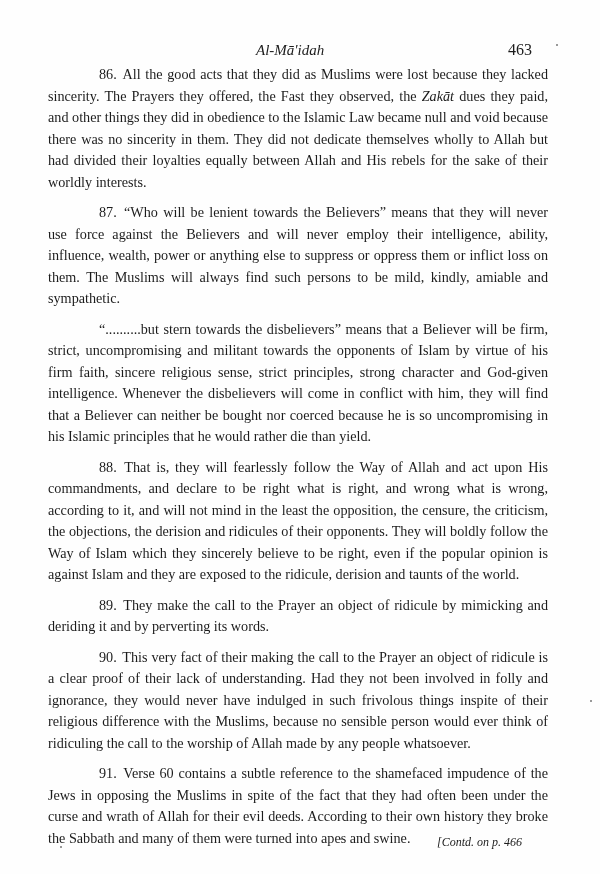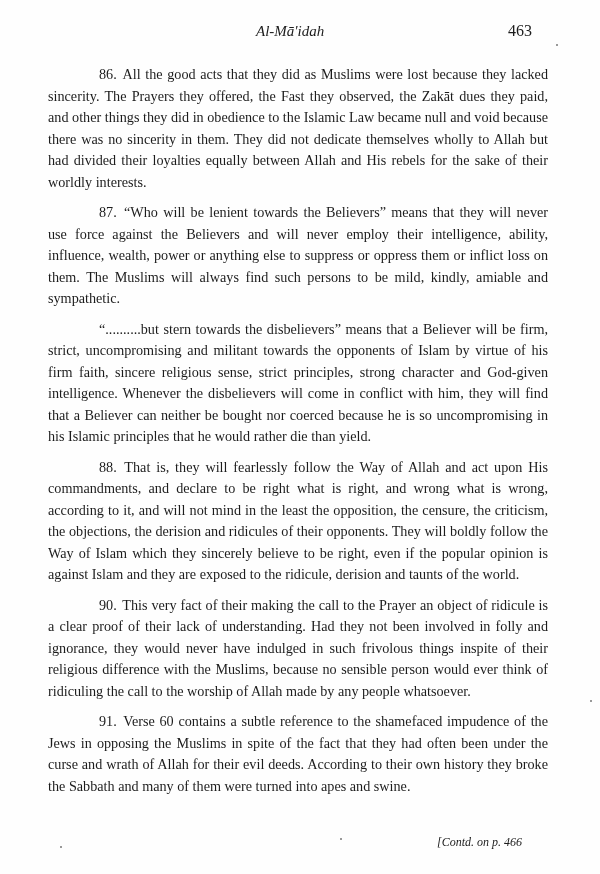--- a/index.html
+++ b/index.html
@@ -16,21 +16,21 @@
       color: #1c1c1c;
     }
     .page {
       position: absolute;
       left: 0; top: 0;
       width: 600px; height: 874px;
       background: #fefefe;
     }
     .running-head {
       position: absolute;
-      top: 21px;
+      top: 40px;
       left: 0;
       width: 537px;
       height: 22px;
     }
     .running-title {
       position: absolute;
       left: 256px;
       top: 2px;
       font-style: italic;
       font-size: 15px;
@@ -51,21 +51,21 @@
       line-height: 21.5px;
     }
     .para {
       margin: 0 0 9px 0;
       text-align: justify;
       text-indent: 51px;
     }
     .para .num {
       margin-right: 2px;
     }
-    .para .it { }
+    .para .it { font-style: italic; }
     .para-91 { margin-top: 4px; }
     .contd {
       position: absolute;
       left: 437px;
       top: 835px;
       font-style: italic;
       font-size: 12px;
     }
     .speck {
       position: absolute;
@@ -87,20 +87,21 @@
   <div class="body-text">
 
     <p class="para para-86"><span class="num">86.</span> <span>All the good acts that they did as Muslims were lost because they lacked sincerity. The Prayers they offered, the Fast they observed, the </span><span class="it">Zakāt</span><span> dues they paid, and other things they did in obedience to the Islamic Law became null and void because there was no sincerity in them. They did not dedicate themselves wholly to Allah but had divided their loyalties equally between Allah and His rebels for the sake of their worldly interests.</span></p>
 
     <p class="para para-87"><span class="num">87.</span> <span>“Who will be lenient towards the Believers” means that they will never use force against the Believers and will never employ their intelligence, ability, influence, wealth, power or anything else to suppress or oppress them or inflict loss on them. The Muslims will always find such persons to be mild, kindly, amiable and sympathetic.</span></p>
 
     <p class="para para-87b"><span>“..........but stern towards the disbelievers” means that a Believer will be firm, strict, uncompromising and militant towards the opponents of Islam by virtue of his firm faith, sincere religious sense, strict principles, strong character and God-given intelligence. Whenever the disbelievers will come in conflict with him, they will find that a Believer can neither be bought nor coerced because he is so uncompromising in his Islamic principles that he would rather die than yield.</span></p>
 
     <p class="para para-88"><span class="num">88.</span> <span>That is, they will fearlessly follow the Way of Allah and act upon His commandments, and declare to be right what is right, and wrong what is wrong, according to it, and will not mind in the least the opposition, the censure, the criticism, the objections, the derision and ridicules of their opponents. They will boldly follow the Way of Islam which they sincerely believe to be right, even if the popular opinion is against Islam and they are exposed to the ridicule, derision and taunts of the world.</span></p>
 
+    <p class="para para-89"><span class="num">89.</span> <span>They make the call to the Prayer an object of ridicule by mimicking and deriding it and by perverting its words.</span></p>
 
     <p class="para para-90"><span class="num">90.</span> <span>This very fact of their making the call to the Prayer an object of ridicule is a clear proof of their lack of understanding. Had they not been involved in folly and ignorance, they would never have indulged in such frivolous things inspite of their religious difference with the Muslims, because no sensible person would ever think of ridiculing the call to the worship of Allah made by any people whatsoever.</span></p>
 
     <p class="para para-91"><span class="num">91.</span> <span>Verse 60 contains a subtle reference to the shamefaced impudence of the Jews in opposing the Muslims in spite of the fact that they had often been under the curse and wrath of Allah for their evil deeds. According to their own history they broke the Sabbath and many of them were turned into apes and swine.</span></p>
 
   </div>
 
   <span class="contd">[Contd. on p. 466</span>
 
   <span class="speck" style="left:556px;top:44px;"></span>

